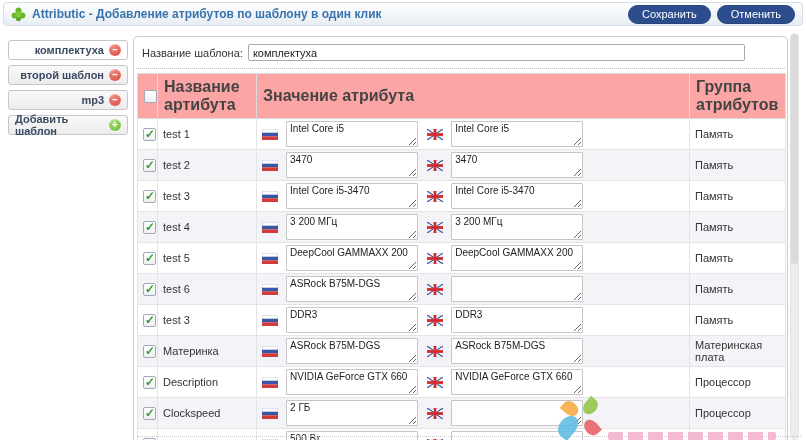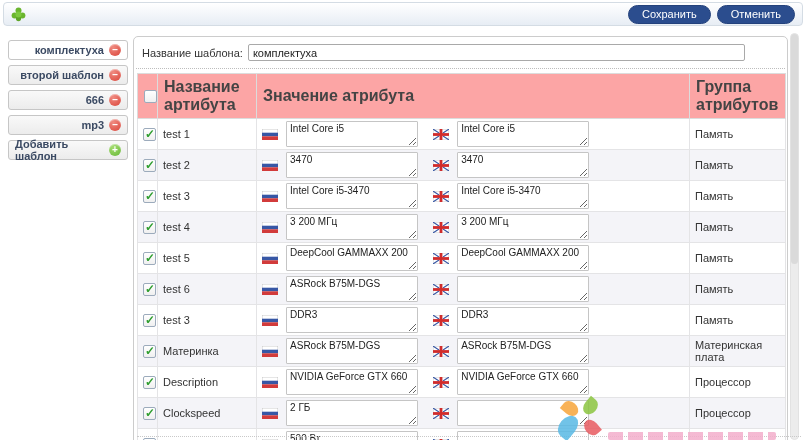--- a/index.html
+++ b/index.html
@@ -79,21 +79,21 @@
     padding: 2px 5px; border: 1px solid #e4e4e6; font-size: 11px; color: #333;
     height: 31px; vertical-align: middle; background: #fff;
   }
   .attr-table tbody tr:nth-child(even) td { background: #f4f4f8; }
   .col-check { width: 20px; }
   .col-name  { width: 99px; }
   .col-group { width: 96px; }
   .c-value   { white-space: nowrap; }
   .flag { display: inline-block; vertical-align: middle; margin-right: 5px; line-height: 0; }
   .val-ta {
-    width: 132px; height: 26px; vertical-align: middle; margin-right: 12px;
+    width: 132px; height: 26px; vertical-align: middle; margin-right: 6px;
     border: 1px solid #c5c5c5; border-radius: 1px;
     font-family: "Liberation Sans", sans-serif; font-size: 10px; padding: 1px 3px;
     resize: both; color: #222; background: #fff;
   }
   .cb {
     display: inline-block; width: 13px; height: 13px; vertical-align: middle;
     border: 1px solid #9cabbc; border-radius: 2px;
     background: linear-gradient(#ffffff, #f0f0f0); position: relative; cursor: pointer;
   }
   .cb[data-checked="true"]::after {
@@ -141,41 +141,38 @@
 <div class="topbar" data-name="app-header-bar">
   <span class="app-icon" data-name="attributic-app-icon">
     <svg width="15" height="15" viewBox="0 0 15 15">
       <circle cx="7.5" cy="3.6" r="3" fill="#6ab52e"></circle>
       <circle cx="3.6" cy="8.4" r="3" fill="#6ab52e"></circle>
       <circle cx="11.4" cy="8.4" r="3" fill="#6ab52e"></circle>
       <circle cx="7.5" cy="11.6" r="2.6" fill="#5ea527"></circle>
       <circle cx="7.5" cy="7.5" r="3" fill="#7cc93e"></circle>
     </svg>
   </span>
+  <span class="page-title" data-name="page-title">Attributic - Добавление атрибутов по шаблону в один клик</span>
   <span class="topbar-buttons" data-name="toolbar-buttons">
     <button class="pill-btn" data-name="save-button">Сохранить</button>
     <button class="pill-btn" data-name="cancel-button">Отменить</button>
   </span>
 </div>
 
 <div class="sidebar" data-name="templates-sidebar">
   <div class="side-item" data-name="sidebar-template-item" data-active="true">
     <span class="side-label" data-name="sidebar-template-label">комплектуха</span>
     <span class="tpl-icon" data-name="remove-template-icon"></span>
   </div>
 
   <div class="side-item" data-name="sidebar-template-item" data-active="false">
     <span class="side-label" data-name="sidebar-template-label">второй шаблон</span>
     <span class="tpl-icon" data-name="remove-template-icon"></span>
   </div>
 
-  <div class="side-item" data-name="sidebar-template-item" data-active="false">
-    <span class="side-label" data-name="sidebar-template-label">666</span>
-    <span class="tpl-icon" data-name="remove-template-icon"></span>
-  </div>
 
   <div class="side-item" data-name="sidebar-template-item" data-active="false">
     <span class="side-label" data-name="sidebar-template-label">mp3</span>
     <span class="tpl-icon" data-name="remove-template-icon"></span>
   </div>
 
   <div class="side-item" data-name="sidebar-template-item" data-active="false">
     <span class="side-label" data-name="sidebar-template-label">Добавить шаблон</span>
     <span class="tpl-icon" data-name="add-template-icon"></span>
   </div>

